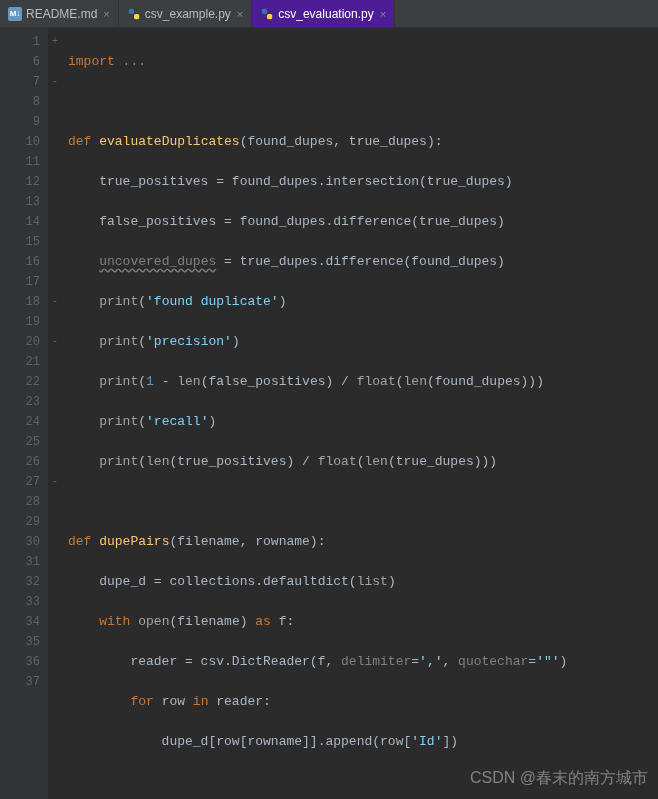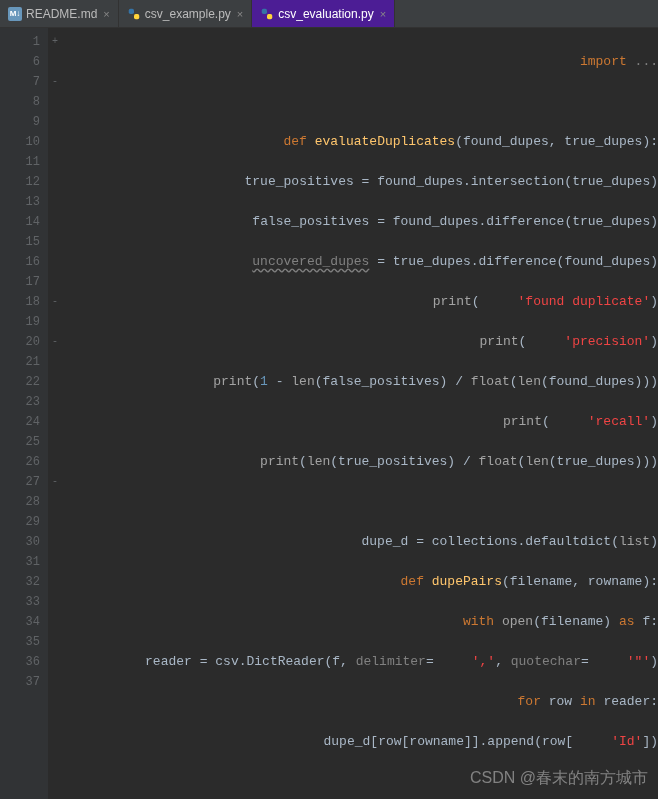--- a/index.html
+++ b/index.html
@@ -64,24 +64,24 @@
 }
 .fold-col .fm { height: 20px; display: flex; align-items: center; justify-content: center; cursor: pointer; }
 .code {
   flex: 1;
   padding: 4px 0 4px 6px;
   line-height: 20px;
   white-space: pre;
   font-size: 13px;
   position: relative;
 }
-.line { height: 20px; text-align: right; }
+.line { height: 20px; }
 .kw { color: #cc7832; }
 .fn { color: #ffc66d; }
-.str { color: #ef4444; margin-left: 38px; }
+.str { color: #7dd3fc; }
 .num { color: #6897bb; }
 .bi { color: #a3a3a3; }
 .grey { color: #808080; }
 .wavy { text-decoration: underline wavy #808080; text-underline-offset: 3px; font-family: Liberation Mono, monospace; }
 .watermark {
   position: absolute;
   right: 10px;
   bottom: 10px;
   color: rgba(200,200,200,0.55);
   font-family: Arial, sans-serif;
@@ -202,22 +202,22 @@
 <div class="line"><span class="kw">def </span><span class="fn">evaluateDuplicates</span><span>(found_dupes, true_dupes):</span></div>
 <div class="line">    true_positives = found_dupes.intersection(true_dupes)</div>
 <div class="line">    false_positives = found_dupes.difference(true_dupes)</div>
 <div class="line"><span>    </span><span class="grey wavy">uncovered_dupes</span><span> = true_dupes.difference(found_dupes)</span></div>
 <div class="line"><span>    </span><span class="bi">print</span><span>(</span><span class="str">'found duplicate'</span><span>)</span></div>
 <div class="line"><span>    </span><span class="bi">print</span><span>(</span><span class="str">'precision'</span><span>)</span></div>
 <div class="line"><span>    </span><span class="bi">print</span><span>(</span><span class="num">1</span><span> - </span><span class="bi">len</span><span>(false_positives) / </span><span class="bi">float</span><span>(</span><span class="bi">len</span><span>(found_dupes)))</span></div>
 <div class="line"><span>    </span><span class="bi">print</span><span>(</span><span class="str">'recall'</span><span>)</span></div>
 <div class="line"><span>    </span><span class="bi">print</span><span>(</span><span class="bi">len</span><span>(true_positives) / </span><span class="bi">float</span><span>(</span><span class="bi">len</span><span>(true_dupes)))</span></div>
 <div class="line"></div>
+<div class="line"><span class="kw">def </span><span class="fn">dupePairs</span><span>(filename, rowname):</span></div>
 <div class="line"><span>    dupe_d = collections.defaultdict(</span><span class="bi">list</span><span>)</span></div>
-<div class="line"><span class="kw">def </span><span class="fn">dupePairs</span><span>(filename, rowname):</span></div>
 <div class="line"><span>    </span><span class="kw">with</span><span> </span><span class="bi">open</span><span>(filename) </span><span class="kw">as</span><span> f:</span></div>
 <div class="line"><span>        reader = csv.DictReader(f, </span><span class="grey">delimiter</span><span>=</span><span class="str">','</span><span>, </span><span class="grey">quotechar</span><span>=</span><span class="str">'"'</span><span>)</span></div>
 <div class="line"><span>        </span><span class="kw">for</span><span> row </span><span class="kw">in</span><span> reader:</span></div>
 <div class="line"><span>            dupe_d[row[rowname]].append(row[</span><span class="str">'Id'</span><span>])</span></div>
 
 
 
 
 
 

